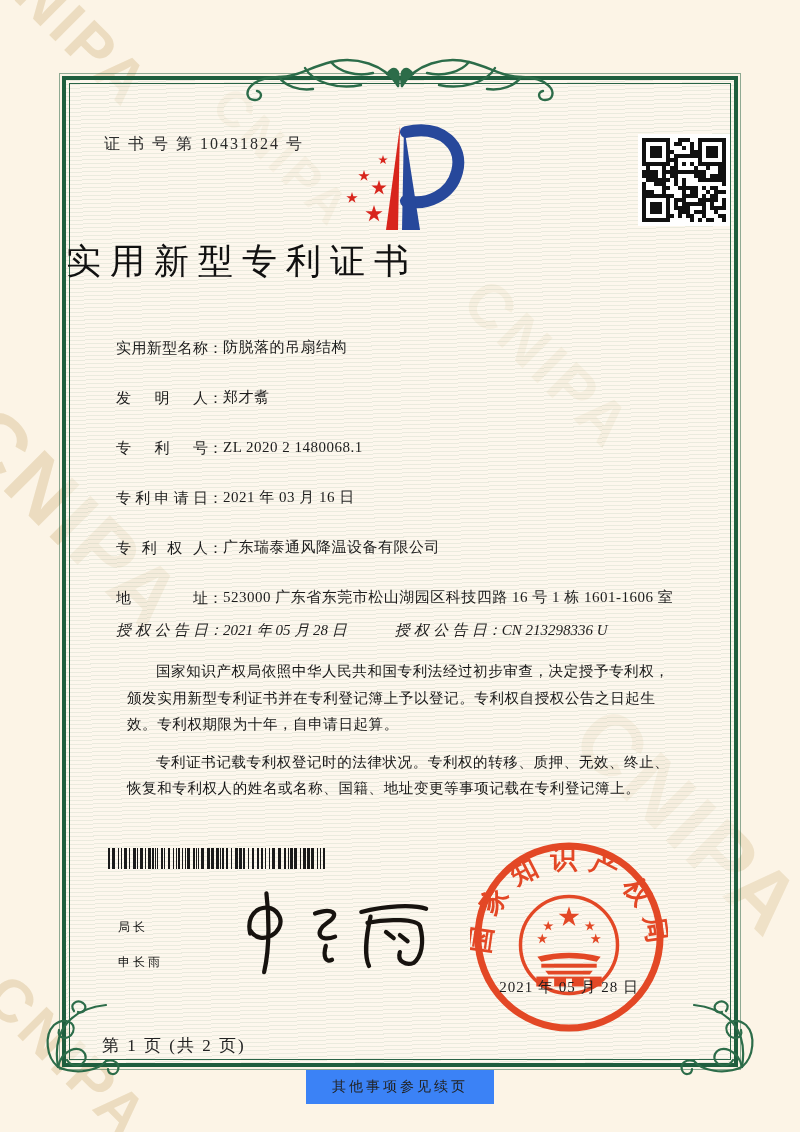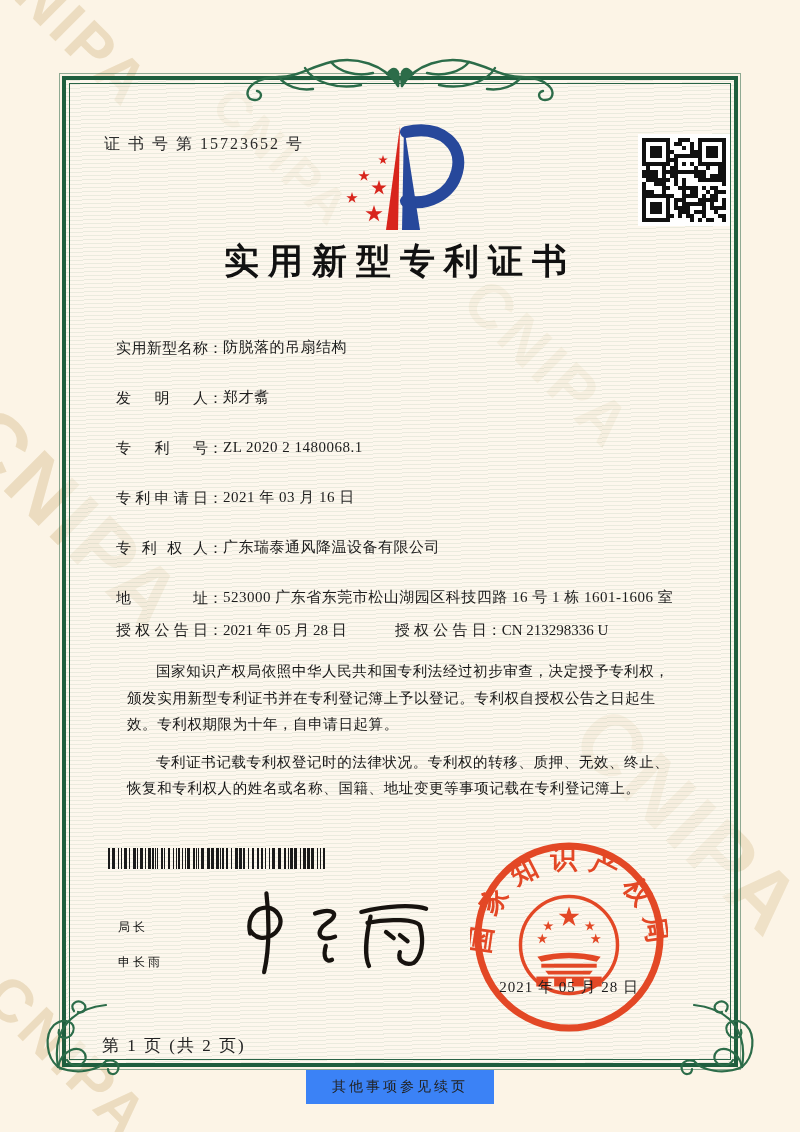--- a/index.html
+++ b/index.html
@@ -66,41 +66,41 @@
     font-size:16px;color:#2b2b2b;letter-spacing:2px;z-index:2;
   }
   .logo{position:absolute;left:272px;top:40px;z-index:2;}
   .qr{
     position:absolute;left:572px;top:54px;width:92px;height:92px;
     background:#ffffff;display:flex;align-items:center;justify-content:center;
     z-index:2;
   }
   .title{
     position:absolute;left:0;right:0;top:158px;
-    text-align:center;font-size:35px;font-weight:bold;color:#111;
+    text-align:left;font-size:35px;font-weight:normal;color:#111;
     letter-spacing:9px;z-index:2;
   }
   
   .content{
     position:absolute;left:50px;right:44px;top:256px;z-index:2;
     font-size:15px;color:#1c1c1c;
   }
   .row{margin-bottom:26px;line-height:24px;}
   .flabel{
     display:inline-block;width:92px;
     text-align:justify;text-align-last:justify;
     vertical-align:top;
   }
   .colon{vertical-align:top;}
   .fvalue{
     display:inline-block;max-width:470px;vertical-align:top;
     letter-spacing:.5px;line-height:23px;
   }
   .row-grant{display:flex;gap:48px;margin-bottom:0;}
-  .grant-item{white-space:nowrap;line-height:24px;}
+  .grant-item{white-space:nowrap;line-height:24px;font-style:italic;}
   
   .paras{margin-top:16px;}
   .paras p{
     margin:11px;text-indent:2em;
     font-size:14.5px;line-height:26.5px;letter-spacing:.6px;color:#161616;
   }
   
   .barcode{position:absolute;left:42px;top:768px;z-index:2;}
   .sig-block{
     position:absolute;left:52px;top:830px;z-index:2;
@@ -164,21 +164,21 @@
     <svg class="corner br" width="96" height="96" viewBox="0 0 96 96">
       <g stroke="#2c6c49" fill="none" stroke-width="2.2" stroke-linecap="round">
         <path d="M70,8 C34,12 16,34 22,70 C40,78 62,74 70,64"></path>
         <path d="M22,70 C26,52 44,47 49,57 C53,68 36,73 31,63"></path>
         <path d="M22,70 C10,60 8,38 18,28 C28,20 41,25 37,35 C33,44 20,42 23,33"></path>
         <path d="M70,64 C78,62 84,66 82,73 C80,79 72,78 72,72"></path>
         <path d="M38,14 C33,7 41,2 47,6 C52,10 48,17 42,15"></path>
       </g>
     </svg>
 
-    <div class="cert-no">证 书 号 第 15723652 号</div>
+    <div class="cert-no">证 书 号 第 10431824 号</div>
 
     <svg class="logo" width="132" height="116" viewBox="0 0 132 116">
       <path d="M68,12 C104,4 126,26 119,52 C113,75 89,86 68,81" fill="none" stroke="#27489b" stroke-width="12" stroke-linecap="round"></path>
       <path d="M62,6 L48,110 L60,110 Z" fill="#d8251c"></path>
       <path d="M66,6 L64,110 L82,110 Z" fill="#27489b"></path>
       <g fill="#d8251c">
         <path transform="translate(45,40) scale(5)" d="M0,-1 L0.224,-0.309 0.951,-0.309 0.363,0.118 0.588,0.809 0,0.382 -0.588,0.809 -0.363,0.118 -0.951,-0.309 -0.224,-0.309 Z"></path>
         <path transform="translate(26,56) scale(6)" d="M0,-1 L0.224,-0.309 0.951,-0.309 0.363,0.118 0.588,0.809 0,0.382 -0.588,0.809 -0.363,0.118 -0.951,-0.309 -0.224,-0.309 Z"></path>
         <path transform="translate(41,68) scale(8)" d="M0,-1 L0.224,-0.309 0.951,-0.309 0.363,0.118 0.588,0.809 0,0.382 -0.588,0.809 -0.363,0.118 -0.951,-0.309 -0.224,-0.309 Z"></path>
         <path transform="translate(14,78) scale(6)" d="M0,-1 L0.224,-0.309 0.951,-0.309 0.363,0.118 0.588,0.809 0,0.382 -0.588,0.809 -0.363,0.118 -0.951,-0.309 -0.224,-0.309 Z"></path>

